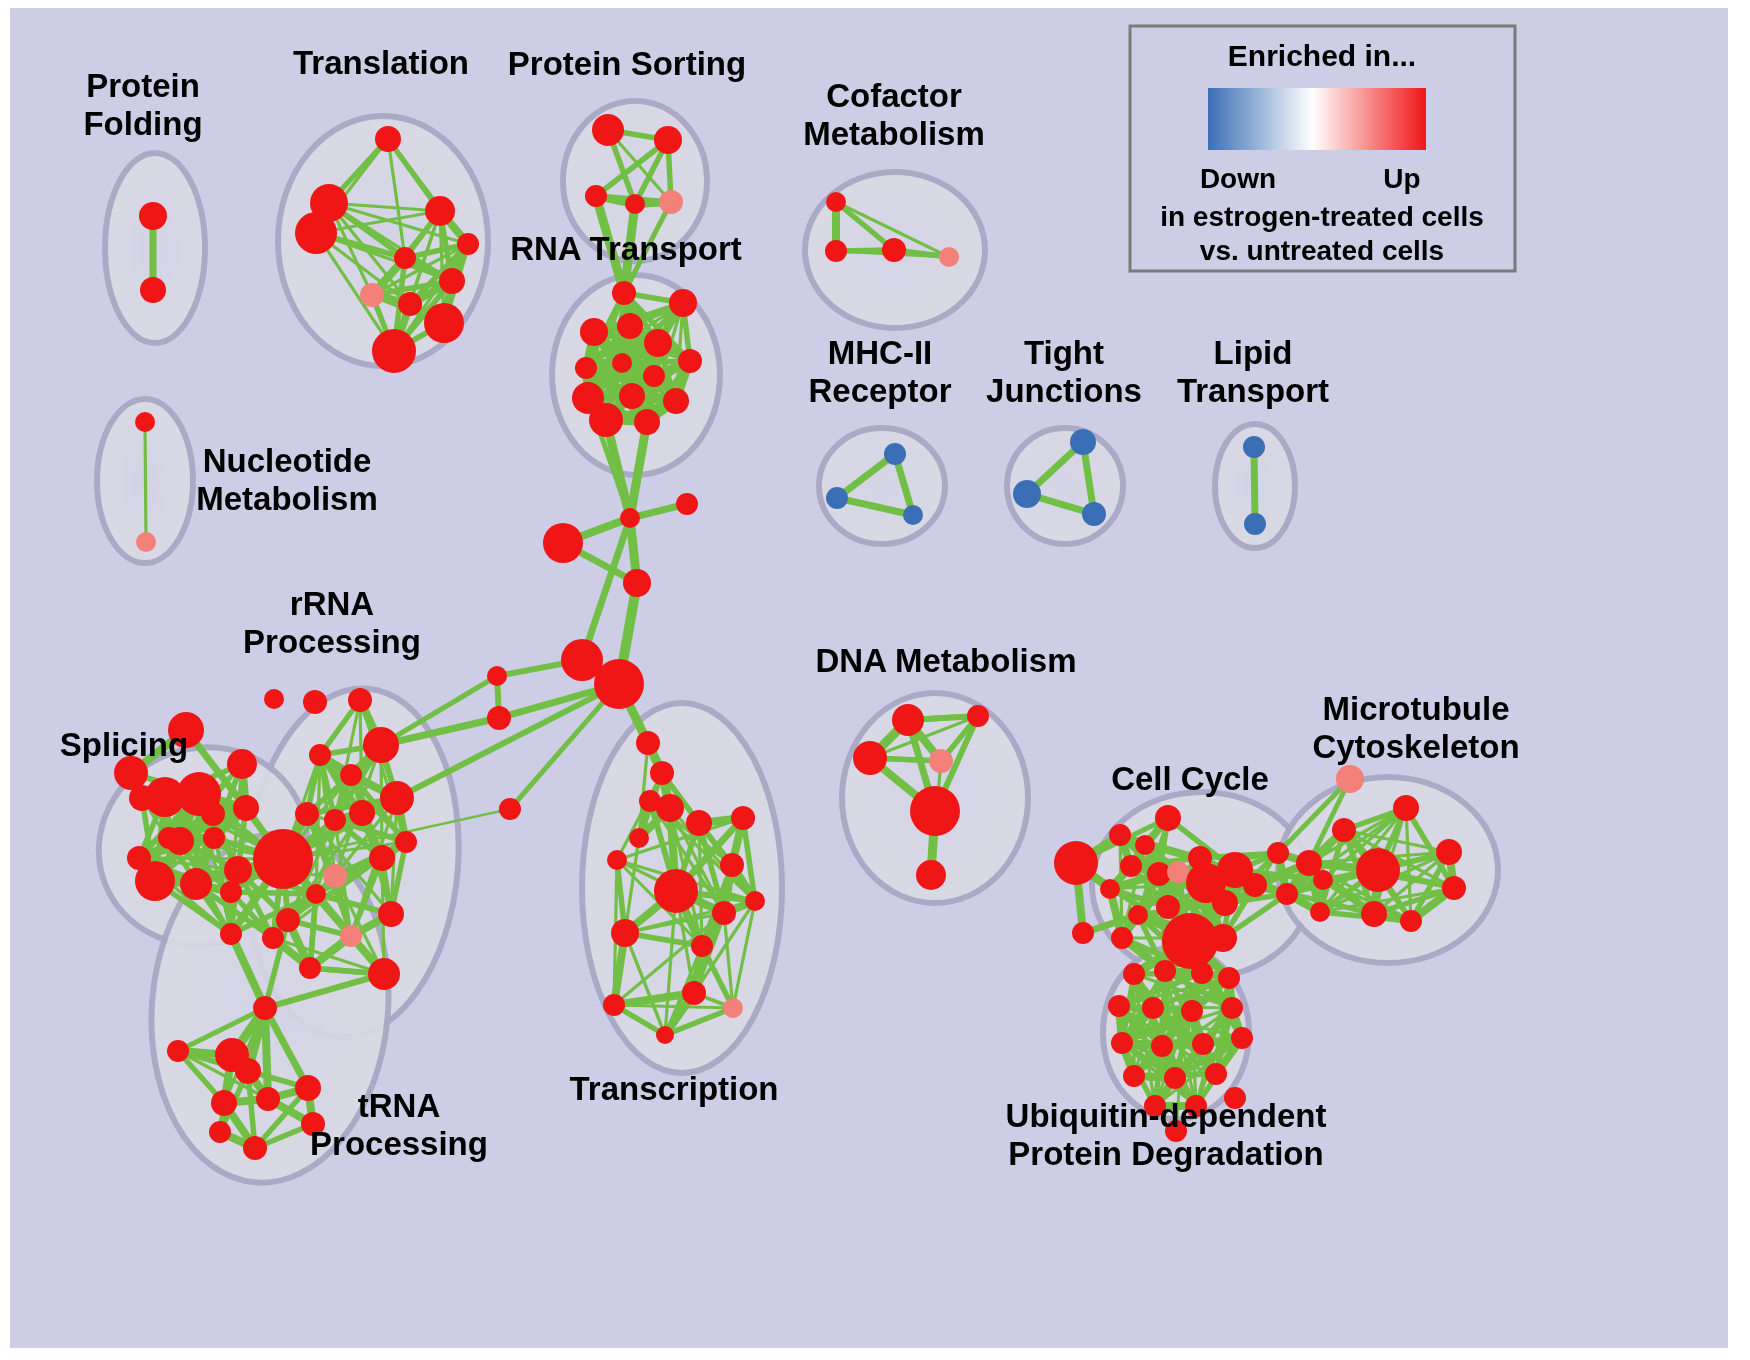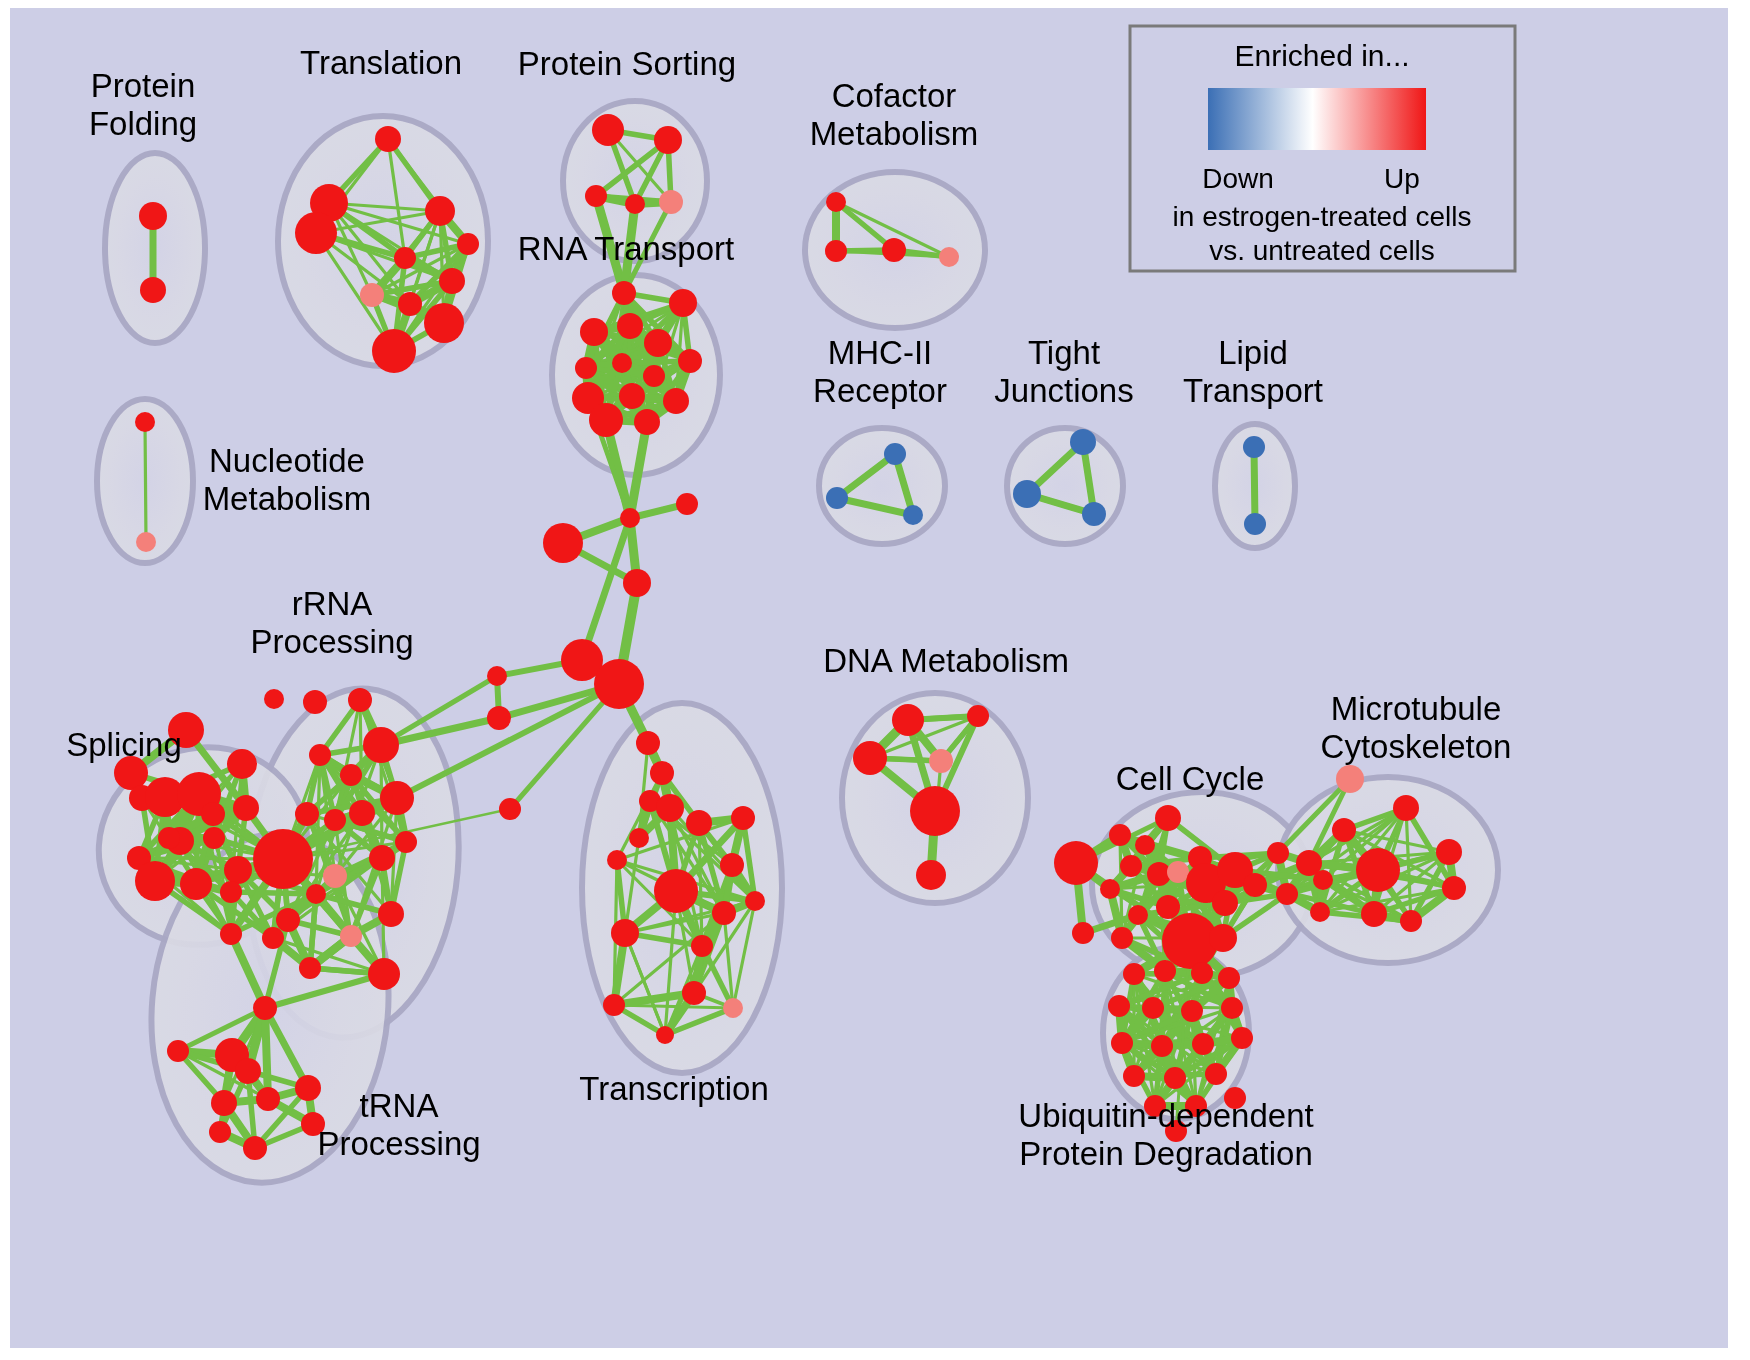--- a/index.html
+++ b/index.html
@@ -1,17 +1,17 @@
 <!DOCTYPE html>
 <html><head>
 <meta charset="utf-8">
 <style>
   html,body{margin:0;padding:0;background:#ffffff;}
   body{width:1750px;height:1360px;overflow:hidden;font-family:"Liberation Sans",sans-serif;}
-  #canvas{position:absolute;left:10px;top:8px;width:1718px;height:1340px;background:#cdcee6;}
+  #canvas{position:absolute;left:10px;top:8px;width:1718px;height:1340px;background:#cdcee6;font-weight:bold;}
   svg{display:block;}
   .clabel{font-family:"Liberation Sans",sans-serif;font-size:33px;fill:#000;text-anchor:middle;dominant-baseline:middle;}
   .legtitle{font-family:"Liberation Sans",sans-serif;font-size:30px;fill:#000;text-anchor:middle;}
   .legend-box{fill:#cdcee6;stroke:#7a7a7a;stroke-width:3;}
   .legsm{font-family:"Liberation Sans",sans-serif;font-size:28px;fill:#000;text-anchor:middle;}
 </style>
 </head>
 <body>
 
 <div id="canvas">

